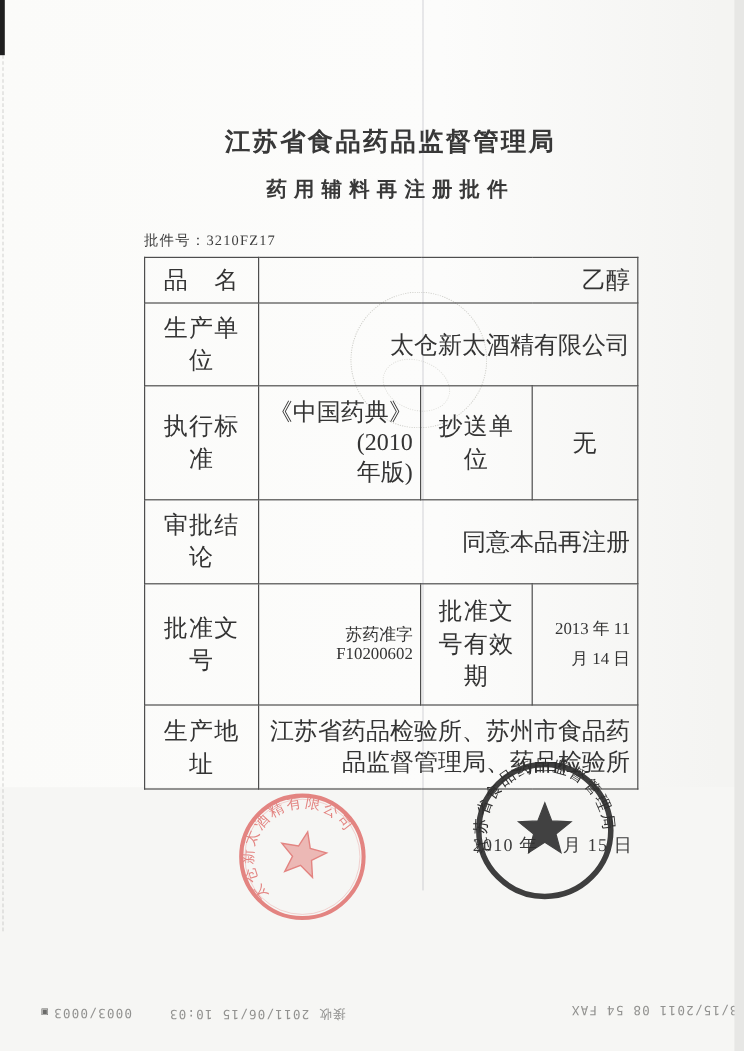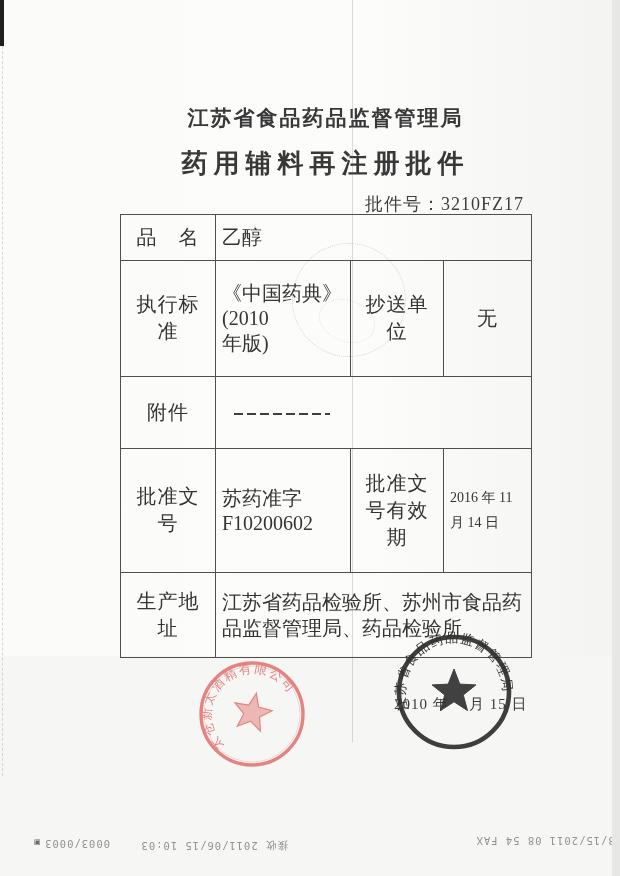--- a/index.html
+++ b/index.html
@@ -25,37 +25,37 @@
     position:absolute;left:318px;top:300px;width:56px;height:40px;border-radius:50%;
     border:1px dotted #d2d2cc;opacity:.6;transform:rotate(20deg);
   }
 
   .title{
     position:absolute;left:120px;top:104px;width:411px;text-align:center;
     font-size:21px;font-weight:bold;letter-spacing:2px;color:#383838;
   }
   .subtitle{
     position:absolute;left:120px;top:146px;width:411px;text-align:center;
-    font-size:26px;font-weight:bold;letter-spacing:6px;color:#383838;
+    font-size:17px;font-weight:bold;letter-spacing:6px;color:#383838;
   }
   .approval-no{
-    position:absolute;left:120px;top:192px;width:404px;text-align:right;
-    font-size:18px;letter-spacing:1px;color:#3e3e3e;
+    position:absolute;left:120px;top:192px;width:404px;
+    font-size:12px;letter-spacing:1px;color:#3e3e3e;
   }
 
   table.doc{
     position:absolute;left:120px;top:214px;width:411px;height:444px;
     border-collapse:collapse;table-layout:fixed;
   }
   table.doc td{
     border:1px solid #4e4e4e;font-size:20px;color:#343434;
     padding:2px 6px;vertical-align:middle;overflow:hidden;
   }
   td.lbl{text-align:center;letter-spacing:1px;}
-  td.val{padding-left:9px;}
+  td.val{padding-left:9px;text-align:right;}
   td.val-top{vertical-align:top;padding-top:5px;margin-top:28px;}
   td.small{font-size:13px;}
   .two-line span{display:block;line-height:25px;}
   .dash-long{
     height:3px;width:97px;margin:4px 0 0 22px;
     background:repeating-linear-gradient(90deg,#3f3f3f 0 14px,rgba(63,63,63,.25) 14px 16px);
   }
   .dash-short{
     height:2.5px;width:96px;margin:4px 0 0 12px;
     background:repeating-linear-gradient(90deg,#3f3f3f 0 9px,transparent 9px 13px);
@@ -95,41 +95,43 @@
         <col style="width:95px">
         <col style="width:135px">
         <col style="width:93px">
         <col style="width:88px">
       </colgroup>
     <tbody>
         <tr style="height:32px">
       <td class="lbl">品　名</td>
       <td class="val" colspan="3">乙醇</td>
     </tr>
+    <tr style="height:33px">
+      <td class="lbl">生产单位</td>
+      <td class="val" colspan="3">太仓新太酒精有限公司</td>
+    </tr>
     <tr style="height:61px">
       <td class="lbl">执行标准</td>
       <td class="val val-top two-line">
         <span>《中国药典》(2010</span>
         <span>年版)</span>
       </td>
       <td class="lbl">抄送单位</td>
       <td class="lbl">无</td>
     </tr>
-    <tr style="height:50px">
-      <td class="lbl">附件</td>
-      <td class="val" colspan="3">
-            <div class="dash-short"></div>
-          </td>
+    <tr style="height:48px">
+      <td class="lbl">审批结论</td>
+      <td class="val val-top small" colspan="3">同意本品再注册</td>
     </tr>
     <tr style="height:63px">
       <td class="lbl">批准文号</td>
-      <td class="val" style="font-size:20px">苏药准字 F10200602</td>
+      <td class="val" style="font-size:14px">苏药准字 F10200602</td>
       <td class="lbl small">批准文号有效期</td>
       <td class="val val-top two-line" style="font-size:14px">
-        <span>2016 年 11</span>
+        <span>2013 年 11</span>
         <span>月 14 日</span>
       </td>
     </tr>
     <tr style="height:58px">
       <td class="lbl">生产地址</td>
       <td class="val val-top" colspan="3" style="line-height:26px">江苏省药品检验所、苏州市食品药品监督管理局、药品检验所</td>
     </tr>
   </tbody>
     </table>
 

